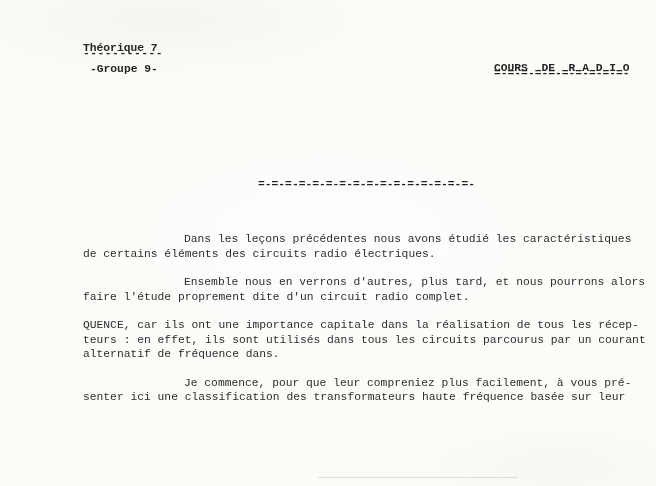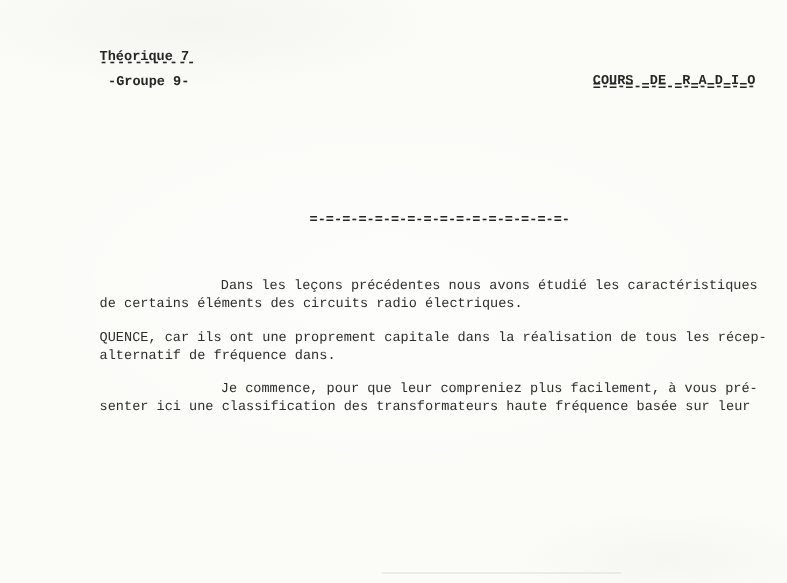--- a/index.html
+++ b/index.html
@@ -112,23 +112,28 @@
     <div class="mono u-line">=-=-=-=-=-=-=-=-=-=-=-=-=-=-=-=-</div>
   </div>
 
   <div class="doc-body">
 
     <p class="para">
       <span class="line first">Dans les leçons précédentes nous avons étudié les caractéristiques</span>
       <span class="line">de certains éléments des circuits radio électriques.</span>
     </p>
 
+    <p class="para">
+      <span class="line first">Ensemble nous en verrons d'autres, plus tard, et nous pourrons alors</span>
+      <span class="line">faire l'étude proprement dite d'un circuit radio complet.</span>
+    </p>
 
     <p class="para">
-      <span class="line">QUENCE, car ils ont une proprement capitale dans la réalisation de tous les récep-</span>
+      <span class="line">QUENCE, car ils ont une importance capitale dans la réalisation de tous les récep-</span>
+      <span class="line">teurs : en effet, ils sont utilisés dans tous les circuits parcourus par un courant</span>
       <span class="line">alternatif de fréquence dans.</span>
     </p>
 
     <p class="para">
       <span class="line first">Je commence, pour que leur compreniez plus facilement, à vous pré-</span>
       <span class="line">senter ici une classification des transformateurs haute fréquence basée sur leur</span>
     </p>
 
   </div>
 

